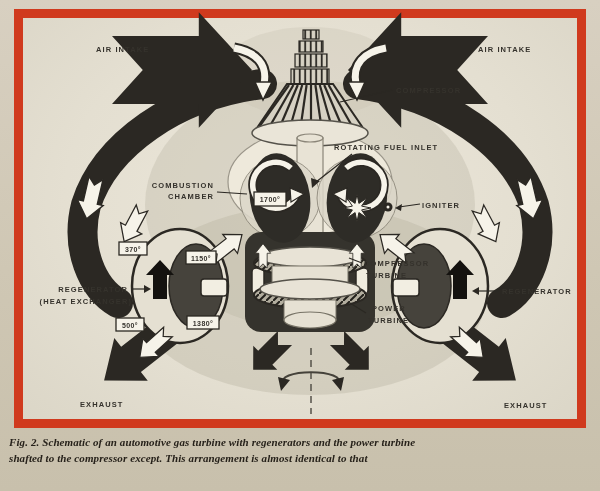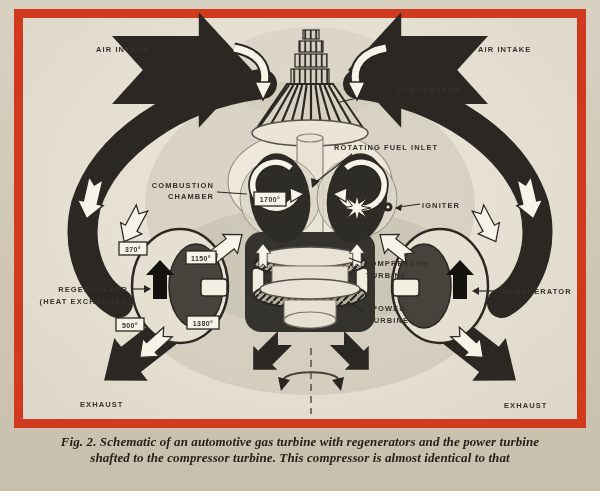--- a/index.html
+++ b/index.html
@@ -11,21 +11,21 @@
   }
   .frame{
     position:absolute;left:14px;top:9px;width:572px;height:419px;
     box-sizing:border-box;border:9px solid #d03a1e;
     background:radial-gradient(ellipse at 50% 45%, #ece7da 0%, #e4dfd1 60%, #dbd6c7 100%);
   }
   .art{position:absolute;left:0;top:0;filter:blur(.2px);}
   .caption{
     position:absolute;left:9px;top:434px;width:582px;
     font-family:"Liberation Serif",serif;font-style:italic;font-weight:700;
-    font-size:13px;line-height:16.4px;color:#26211a;letter-spacing:.1px;text-align:center;
+    font-size:11px;line-height:16.4px;color:#26211a;letter-spacing:.1px;
   }
   text{font-family:"Liberation Sans",sans-serif;font-weight:bold;fill:#35322c;}
   .lbl{font-size:7.5px;letter-spacing:1.1px;}
   .tmp{font-size:7px;letter-spacing:.4px;text-anchor:middle;}
   .ldr{stroke:#2b2823;stroke-width:1.2;fill:none;}
   .ah{fill:#2b2823;}
 </style>
 </head>
 <body>
 
@@ -231,16 +231,16 @@
     <text class="lbl" x="364" y="266">COMPRESSOR</text>
     <text class="lbl" x="366" y="278">TURBINE</text>
     <text class="lbl" x="372" y="311">POWER</text>
     <text class="lbl" x="368" y="323">TURBINE</text>
     <text class="lbl" x="80" y="407">EXHAUST</text>
     <text class="lbl" x="504" y="408">EXHAUST</text>
   </svg>
 
   <div class="caption">
     <div>Fig. 2. Schematic of an automotive gas turbine with regenerators and the power turbine</div>
-    <div>shafted to the compressor turbine. This compressor is almost identical to that</div>
+    <div>shafted to the compressor except. This arrangement is almost identical to that</div>
   </div>
 
 </div>
 
 </body></html>

